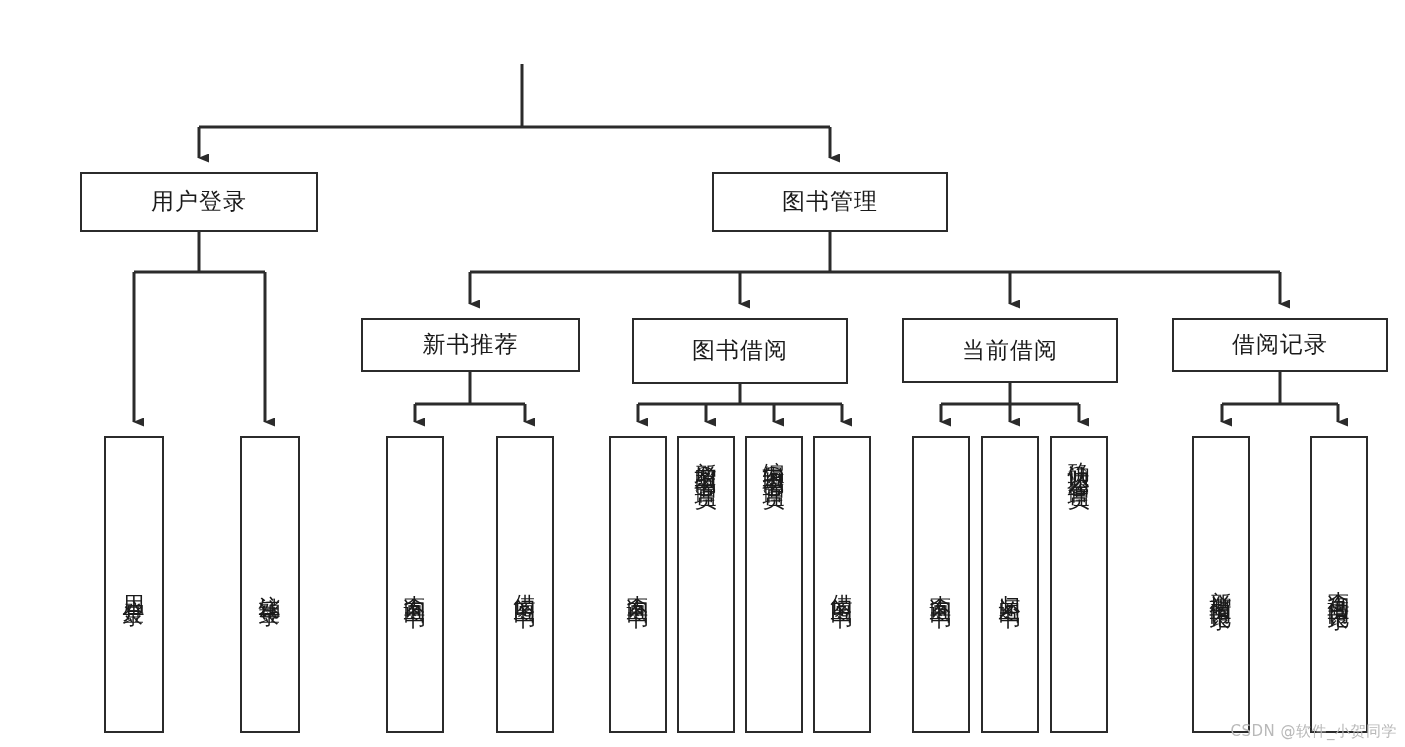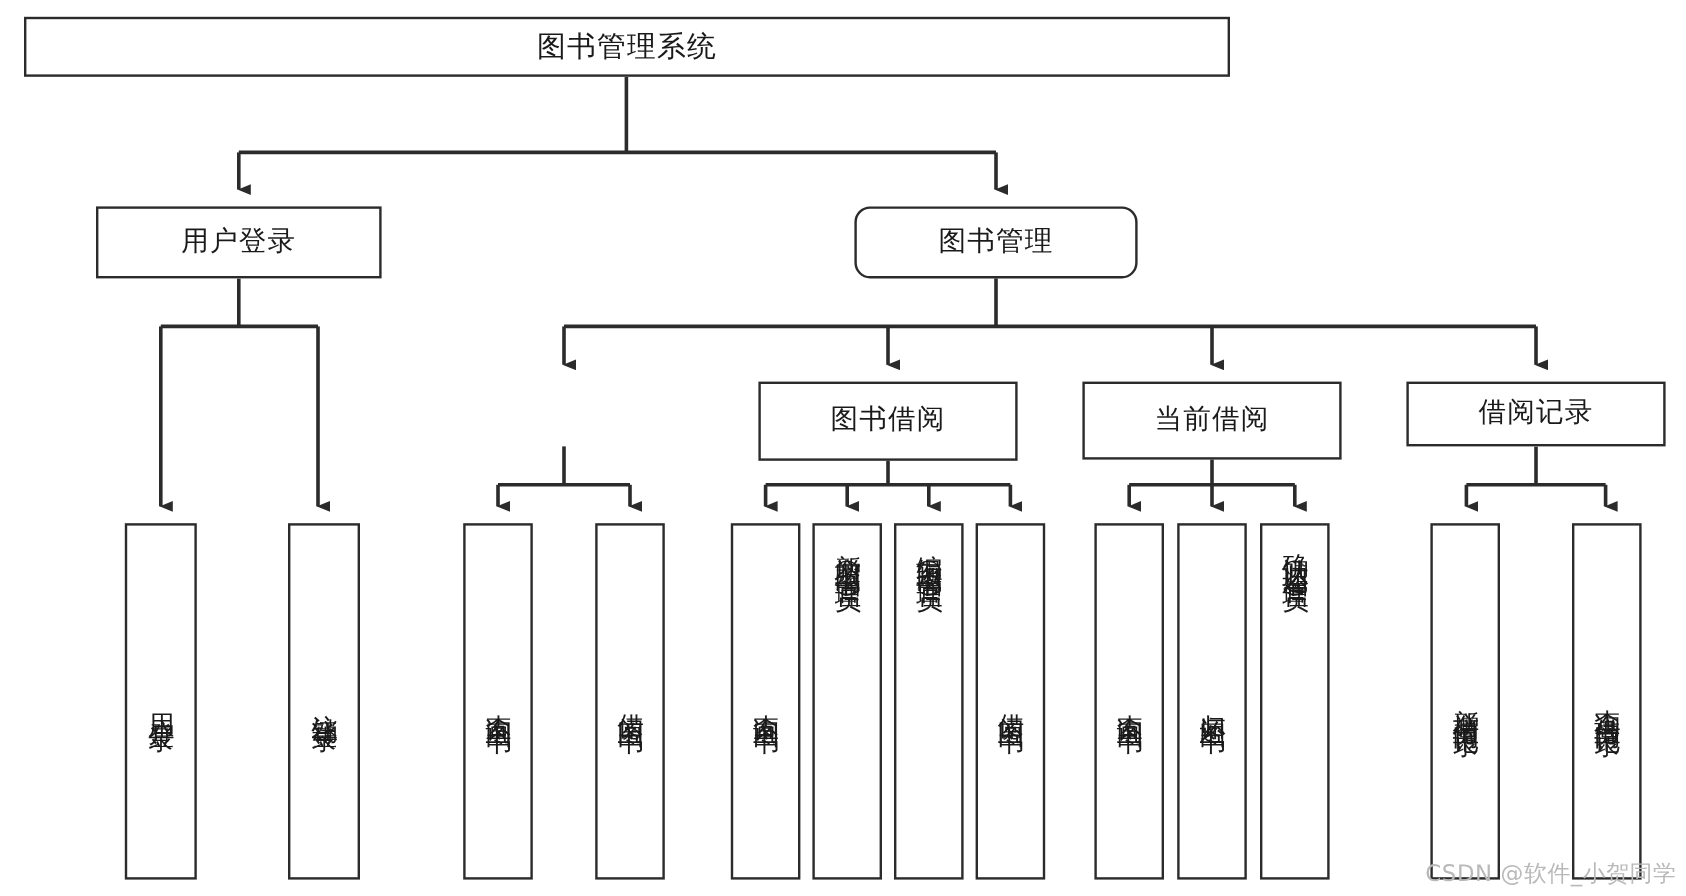--- a/index.html
+++ b/index.html
@@ -57,21 +57,21 @@
     display: block;
     text-align: center;
   }
   .node.leaf.top-align {
     align-items: flex-start;
   }
   .watermark {
     position: absolute;
     right: 8px;
     bottom: 6px;
-    font-size: 19px;
+    font-size: 15px;
     color: #b9b9b9;
     white-space: nowrap;
     letter-spacing: 0.5px;
     font-family: "DejaVu Sans", "Liberation Sans", sans-serif;
   }
 </style>
 </head>
 <body>
 
 <div id="canvas">
@@ -121,26 +121,26 @@
       <path d="M1010,404 L1010,422" marker-end="url(#arrowhead)"></path>
       <path d="M1079,404 L1079,422" marker-end="url(#arrowhead)"></path>
 
       <path d="M1280,372 L1280,404"></path>
       <path d="M1222,404 L1338,404"></path>
       <path d="M1222,404 L1222,422" marker-end="url(#arrowhead)"></path>
       <path d="M1338,404 L1338,422" marker-end="url(#arrowhead)"></path>
     </g>
   </svg>
 
-  <div class="node root horiz" style="left:20px; top:14px; width:1005px; height:50px;">图书管理系统</div>
 
   <div class="node horiz" style="left:80px; top:172px; width:238px; height:60px;">用户登录</div>
 
-  <div class="node horiz" style="left:712px; top:172px; width:236px; height:60px;border-radius:13px;">图书管理</div>
-
+  <div class="node horiz" style="left:712px; top:172px; width:236px; height:60px;">图书管理</div>
+
+  <div class="node horiz" style="left:361px; top:318px; width:219px; height:54px;">新书推荐</div>
 
   <div class="node horiz" style="left:632px; top:318px; width:216px; height:66px;">图书借阅</div>
 
   <div class="node horiz" style="left:902px; top:318px; width:216px; height:65px;">当前借阅</div>
 
   <div class="node horiz" style="left:1172px; top:318px; width:216px; height:54px;">借阅记录</div>
 
   <div class="node leaf" style="left:104px; top:436px; width:60px; height:297px;">
     <span class="vtext">用户登录</span>
   </div>

